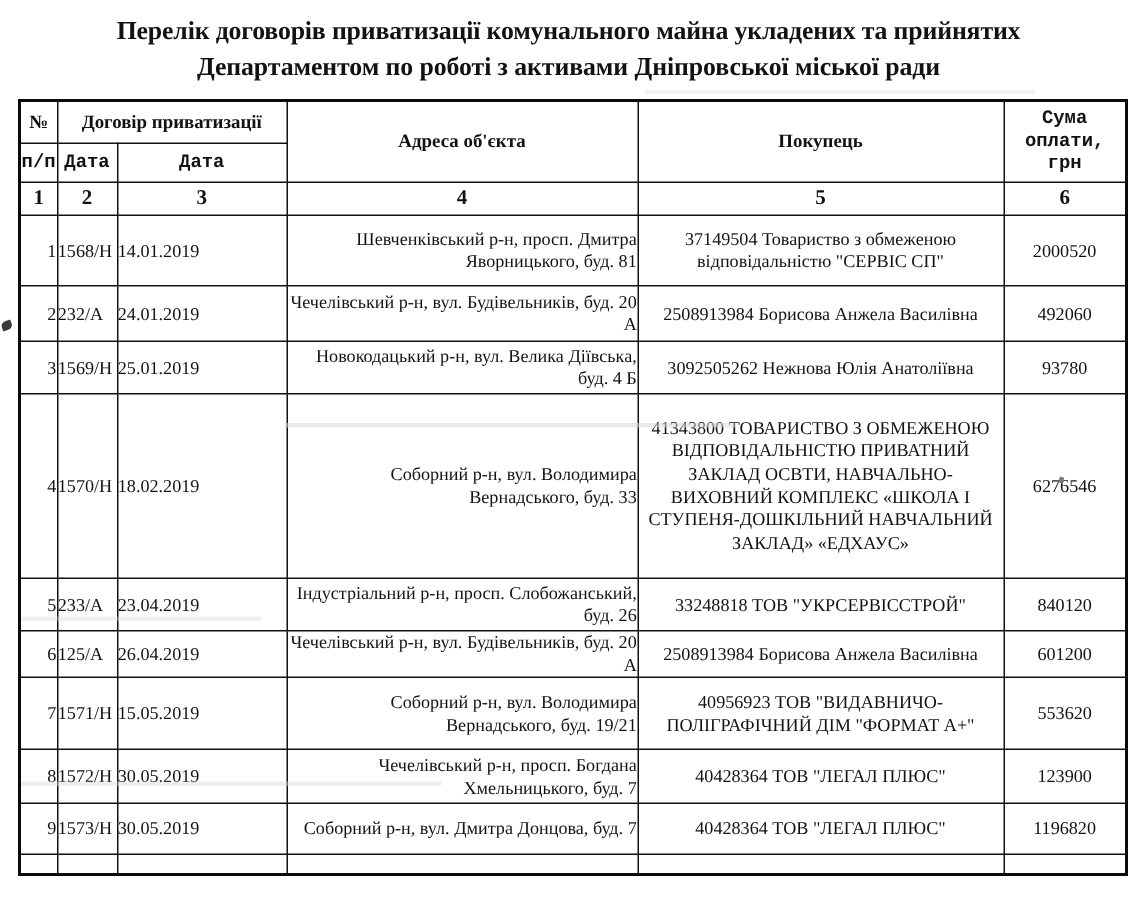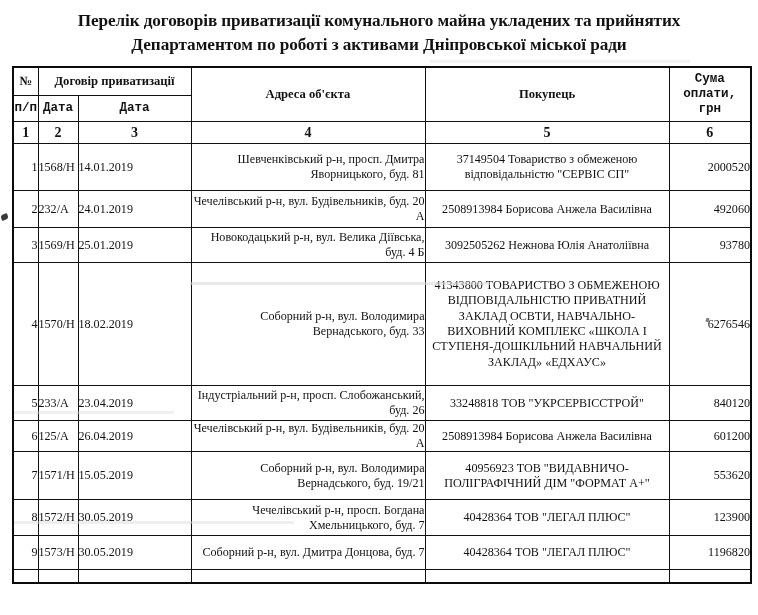--- a/index.html
+++ b/index.html
@@ -84,21 +84,21 @@
     border-bottom: 2px solid #0b0b0b;
   }
 
   
   .body-row td { font-size: 12.1px; line-height: 14.6px; }
   td.cell-num  { text-align: right;  padding: 2px 2px 2px 1px; }
   td.cell-no   { text-align: left;   padding: 2px 2px 2px 3px; }
   td.cell-date { text-align: left;  padding: 2px 4px 2px 2px; }
   td.cell-addr { text-align: right;   padding: 2px 2px 2px 4px; vertical-align: middle; }
   td.cell-buyer{ text-align: center;   padding: 2px 2px 2px 4px; vertical-align: middle; }
-  td.cell-sum  { text-align: right;  padding: 2px 3px 2px 2px; }
+  td.cell-sum  { text-align: center;  padding: 2px 3px 2px 2px; }
 
   .r1 td { height: 46px; }
   .r2 td { height: 36px; }
   .r3 td { height: 34px; }
   .r4 td { height: 122px; }
   .r5 td { height: 34px; }
   .r6 td { height: 30px; }
   .r7 td { height: 47px; }
   .r8 td { height: 35px; }
   .r9 td { height: 33px; }

